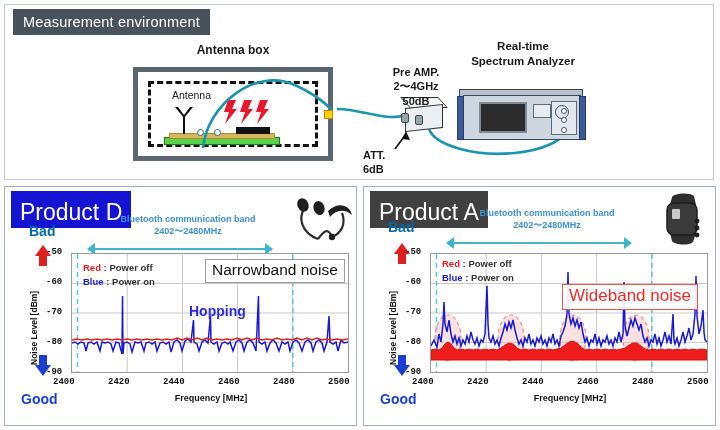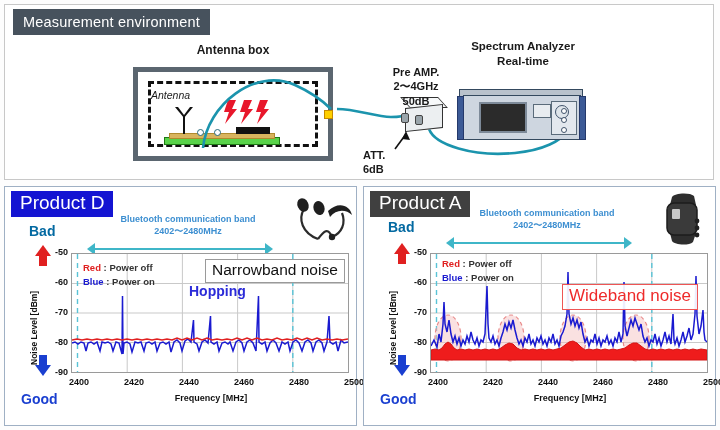--- a/index.html
+++ b/index.html
@@ -68,22 +68,22 @@
   .sa-panel{position:absolute;left:94px;top:12px;width:26px;height:34px;
             background:#e3e8ee;border:1px solid #5a6b7a;box-sizing:border-box;}
   .sa-dotk{position:absolute;width:4px;height:4px;border-radius:50%;
            background:#fff;border:1px solid #41546b;}
 
   
   .bot{position:absolute;top:186px;width:353px;height:240px;
        background:#fff;border:1px solid #9fb0c4;box-sizing:border-box;}
   .bot.left{left:4px;}
   .bot.right{left:363px;}
-  .prod-badge{position:absolute;left:6px;top:4px;padding:1px 9px 3px 9px;
-              color:#fff;font-size:19px;line-height:1.15;}
+  .prod-badge{position:absolute;left:6px;top:4px;padding:8px 9px 3px 9px;
+              color:#fff;font-size:23px;line-height:1.15;}
   .badge-d{background:#1414d2;}
   .badge-a{background:#404040;}
 
   .bt-title{position:absolute;color:#3d8fd1;font-size:9px;font-weight:bold;
             text-align:center;line-height:1.35;width:210px;}
   .bt-arrow{position:absolute;height:12px;}
   .bt-line{position:absolute;top:5px;left:7px;right:7px;height:1.6px;background:#3fb6c8;}
   .bt-ah{position:absolute;top:0px;width:0;height:0;
          border-top:6px solid transparent;border-bottom:6px solid transparent;}
   .bt-ah.l{left:0;border-right:8px solid #3fb6c8;}
@@ -96,21 +96,21 @@
             border-bottom:11px solid #e02020;}
   .arrow-up-stem{position:absolute;width:8px;height:11px;background:#e02020;}
   .arrow-dn{position:absolute;width:0;height:0;
             border-left:8px solid transparent;border-right:8px solid transparent;
             border-top:11px solid #1a3fd0;}
   .arrow-dn-stem{position:absolute;width:8px;height:11px;background:#1a3fd0;}
 
   .ylab{position:absolute;font-size:8.5px;font-weight:bold;color:#111;
         transform:rotate(-90deg);transform-origin:left top;white-space:nowrap;}
   .xlab{position:absolute;font-size:9px;font-weight:bold;color:#111;text-align:center;}
-  .tick{position:absolute;font-size:9px;font-weight:bold;color:#111;text-align:right;}
+  .tick{position:absolute;font-size:9px;font-weight:bold;color:#111;text-align:left;font-family:Liberation Mono, monospace;}
 
   .plot{position:absolute;background:#fff;border:1px solid #9a9a9a;
         box-sizing:border-box;overflow:visible;}
   .legend{position:absolute;font-size:9.5px;font-weight:bold;line-height:1.45;
           white-space:nowrap;}
   .lg-red{color:#e02020;}
   .lg-blue{color:#1a1ad0;margin-top:12px;}
   .lg-txt{color:#333;font-weight:600;}
 
   .callout{position:absolute;background:#fff;border:1px solid #9a9a9a;
@@ -148,21 +148,21 @@
         <g fill="#e8172b">
           <polygon points="6,0 14,0 10,9 15,9 3,24 7,12 2,12"></polygon>
           <polygon points="22,0 30,0 26,9 31,9 19,24 23,12 18,12"></polygon>
           <polygon points="38,0 46,0 42,9 47,9 35,24 39,12 34,12"></polygon>
         </g>
       </svg>
 
       <div class="port" style="right:-5px;top:38px;"></div>
     </div>
 
-    <div class="lbl reg" style="left:146px;top:84px;width:60px;font-size:10.5px;text-align:left;font-style:italic;">Antenna</div>
+    <div class="lbl reg" style="left:146px;top:84px;width:60px;font-size:10.5px;text-align:right;">Antenna</div>
 
     <svg style="position:absolute;left:0;top:0;" width="710" height="176">
       <path d="M198,143 C202,100 250,62 290,80 C312,90 322,100 326,104" stroke="#1b94ad" stroke-width="2.6" fill="none"></path>
       <path d="M332,104 C352,104 370,112 386,112 C398,112 402,110 404,109" stroke="#1b94ad" stroke-width="2.6" fill="none"></path>
       <path d="M424,124 C430,140 468,152 510,148 C540,145 556,135 560,128" stroke="#1b94ad" stroke-width="2.6" fill="none"></path>
     </svg>
 
     <div class="att-top"></div>
     <div class="att-box"></div>
     <div class="att-conn" style="left:396px;top:108px;"></div>
@@ -178,22 +178,22 @@
       <div>2〜4GHz</div>
       <div>50dB</div>
     </div>
 
     <div class="lbl" style="left:358px;top:144px;width:46px;font-size:11px;line-height:1.25;text-align:left;">
       <div>ATT.</div>
       <div>6dB</div>
     </div>
 
     <div class="lbl" style="left:452px;top:34px;width:132px;font-size:11.5px;line-height:1.3;">
+      <div>Real-time</div>
       <div>Spectrum Analyzer</div>
-      <div>Real-time</div>
     </div>
 
     <div class="sa">
       <div class="sa-top"></div>
       <div class="sa-body"></div>
       <div class="sa-ear" style="left:0px;"></div>
       <div class="sa-ear" style="left:122px;"></div>
       <div class="sa-screen"></div>
       <div class="sa-panel"></div>
       <div class="sa-keys"></div>
@@ -290,21 +290,21 @@
         <span class="lg-txt">:</span>
         <span class="lg-txt">Power off</span>
       </div>
       <div>
         <span class="lg-blue">Blue</span>
         <span class="lg-txt">:</span>
         <span class="lg-txt">Power on</span>
       </div>
     </div>
 
-    <div class="hopping" style="left:140px;top:96px;padding-left:44px;">Hopping</div>
+    <div class="hopping" style="left:140px;top:116px;padding-left:44px;">Hopping</div>
 
     <div class="callout" style="left:200px;top:72px;">Narrowband noise</div>
 
     <div class="tick" style="left:48px;top:190px;width:36px;">2400</div>
     <div class="tick" style="left:103px;top:190px;width:36px;">2420</div>
     <div class="tick" style="left:158px;top:190px;width:36px;">2440</div>
     <div class="tick" style="left:213px;top:190px;width:36px;">2460</div>
     <div class="tick" style="left:268px;top:190px;width:36px;">2480</div>
     <div class="tick" style="left:323px;top:190px;width:36px;">2500</div>
 

